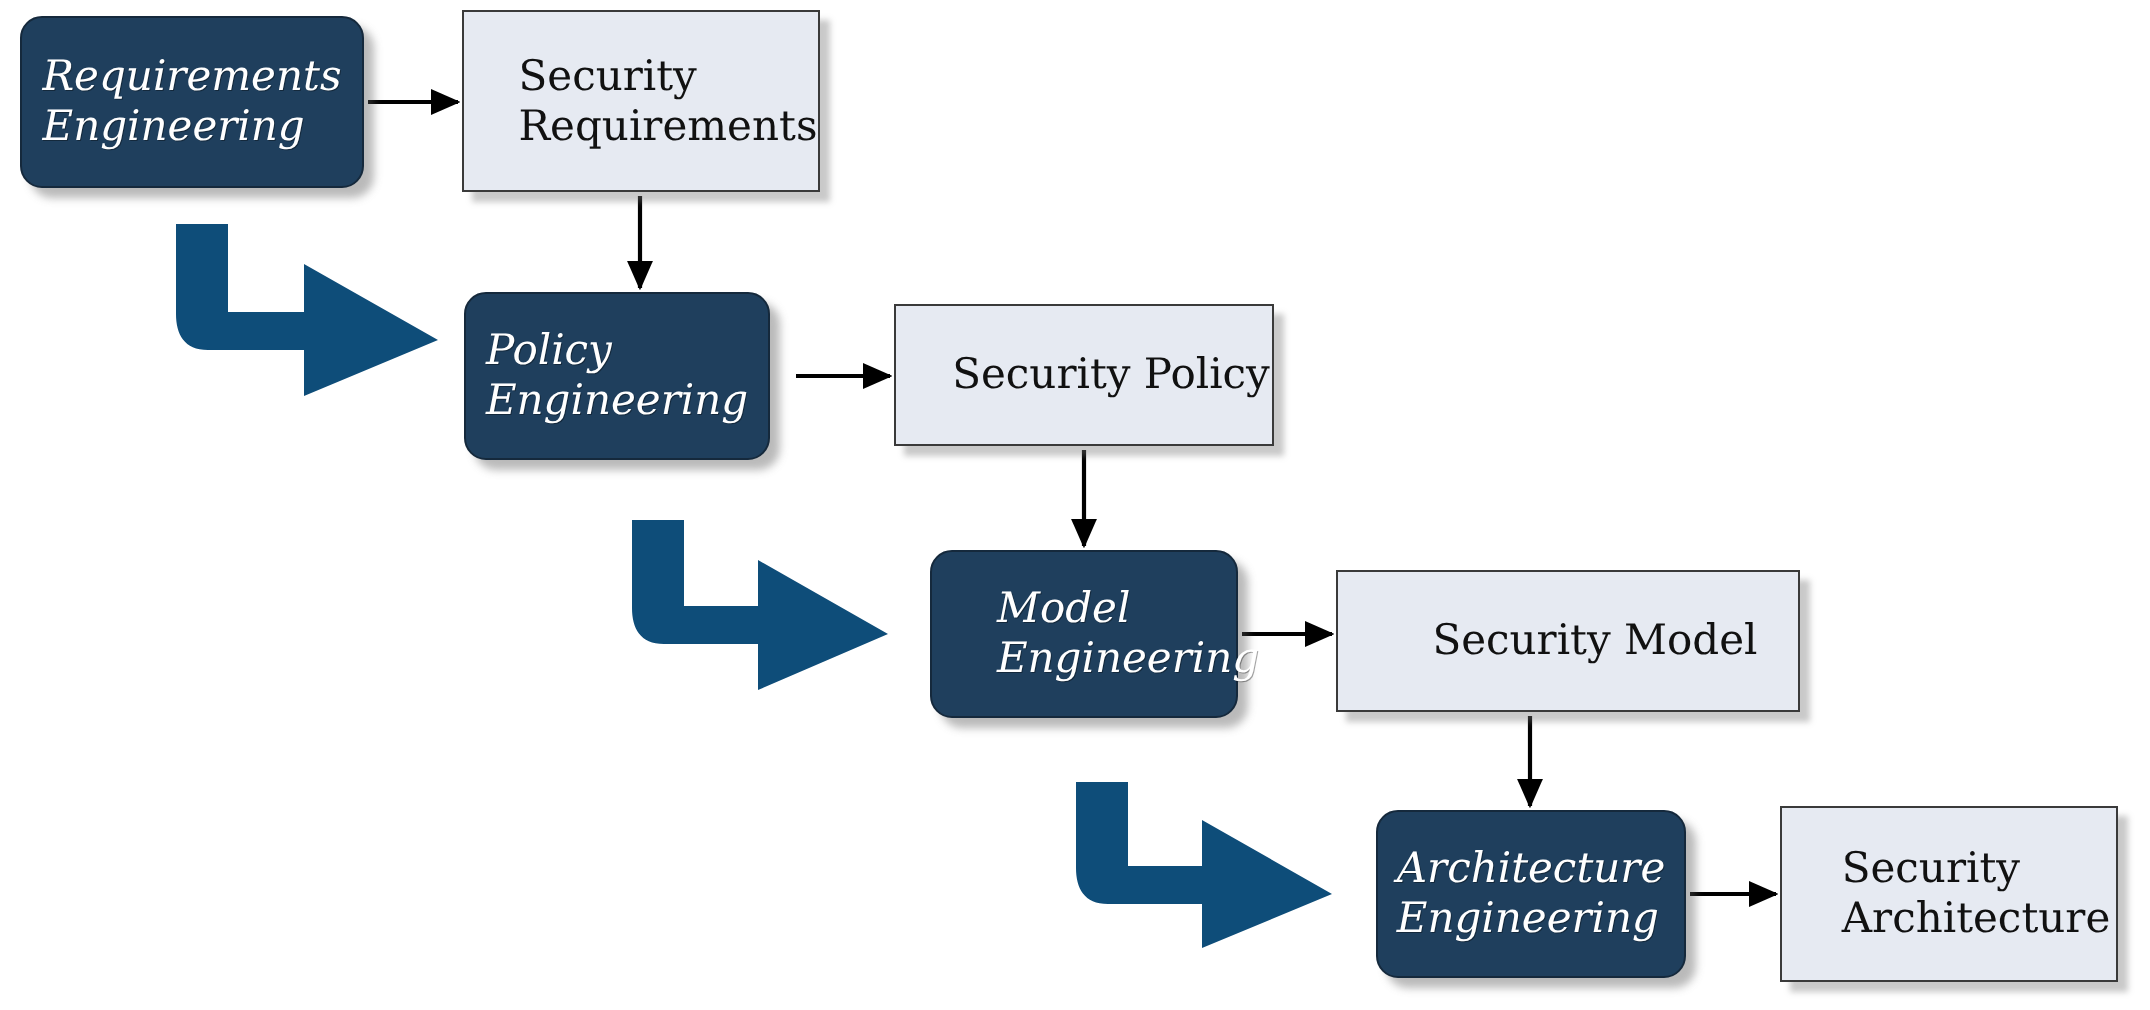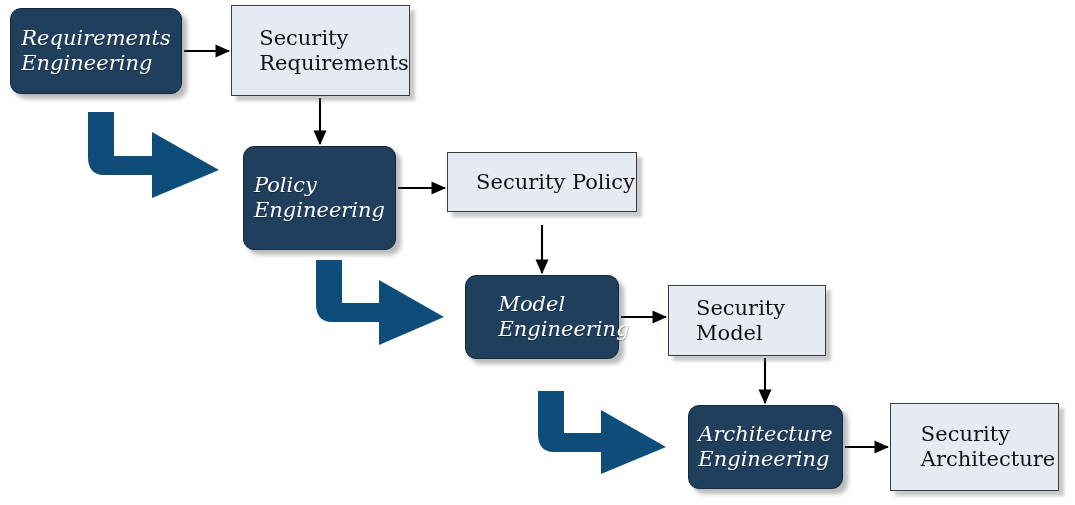--- a/index.html
+++ b/index.html
@@ -104,29 +104,29 @@
     <path d="M 8 0 L 34 0 L 34 42 L 71 42 L 71 19 L 136 56 L 71 83 L 71 61 L 24 61
              C 12 61 8 53 8 43 Z" fill="#0e4d79"></path>
   </svg>
 
   <div class="node process" style="left:10px; top:8px; width:172px; height:86px;">Requirements
 Engineering</div>
 
   <div class="node artifact" style="left:231px; top:5px; width:179px; height:91px;">Security
 Requirements</div>
 
-  <div class="node process" style="left:243px; top:146px; width:153px; height:104px;">Policy
+  <div class="node process" style="left:232px; top:146px; width:153px; height:84px;">Policy
 Engineering</div>
 
-  <div class="node artifact" style="left:447px; top:152px; width:190px; height:60px;">Security Policy</div>
+  <div class="node artifact" style="left:447px; top:152px; width:190px; height:71px;">Security Policy</div>
 
   <div class="node process" style="left:465px; top:275px; width:154px; height:84px;padding-left:44px;">Model
 Engineering</div>
 
-  <div class="node artifact" style="left:668px; top:285px; width:158px; height:71px;">Security Model</div>
+  <div class="node artifact" style="left:668px; top:285px; width:232px; height:71px;">Security Model</div>
 
   <div class="node process" style="left:688px; top:405px; width:155px; height:84px;">Architecture
 Engineering</div>
 
   <div class="node artifact" style="left:890px; top:403px; width:169px; height:88px;">Security
 Architecture</div>
 
 </div>
 
 </body></html>

